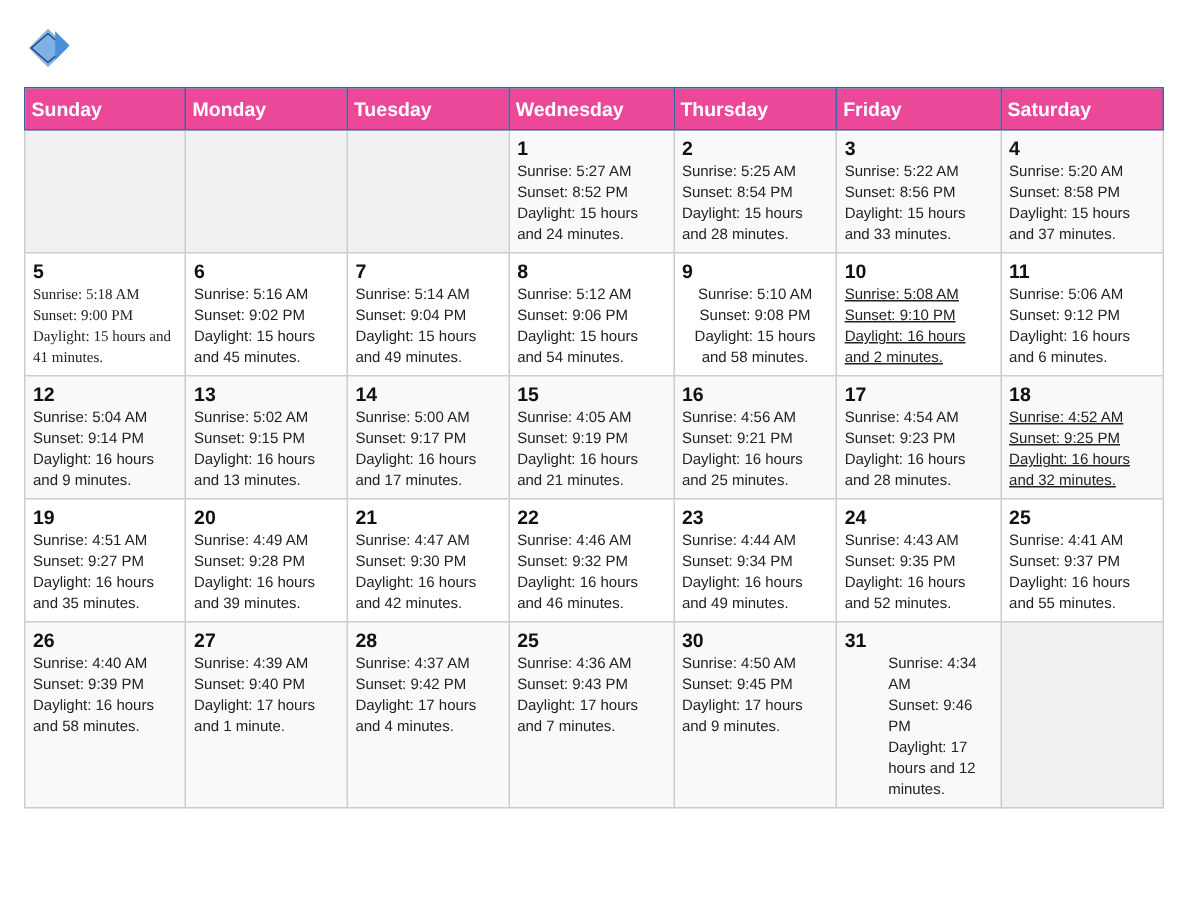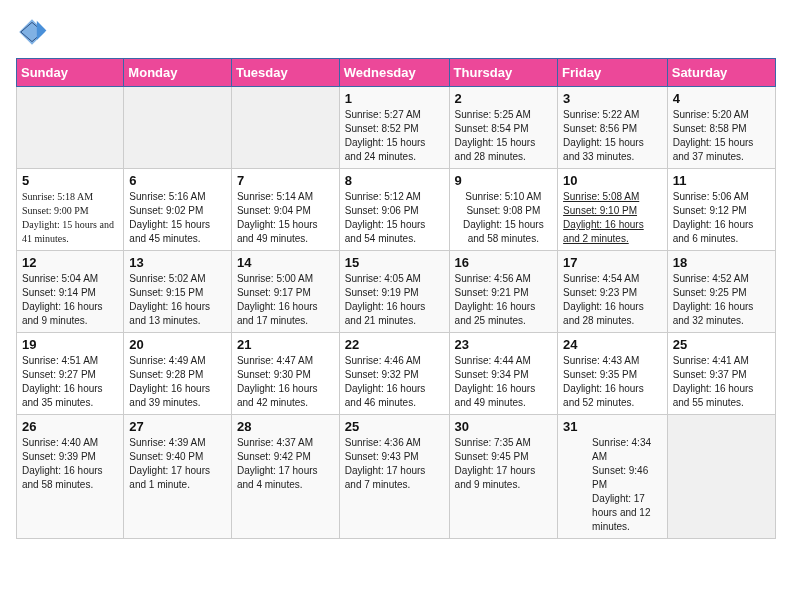--- a/index.html
+++ b/index.html
@@ -217,21 +217,21 @@
 Daylight: 16 hours and 25 minutes.</div>
         </td>
         <td>
           <span class="day-number">17</span>
           <div class="day-info" style="white-space: pre-line;">Sunrise: 4:54 AM
 Sunset: 9:23 PM
 Daylight: 16 hours and 28 minutes.</div>
         </td>
         <td>
           <span class="day-number">18</span>
-          <div class="day-info" style="white-space: pre-line;">Sunrise: 4:52 AM
+          <div class="day-info" style="white-space: pre-line; text-decoration: underline;">Sunrise: 4:52 AM
 Sunset: 9:25 PM
 Daylight: 16 hours and 32 minutes.</div>
         </td>
       </tr>
       <tr>
         <td>
           <span class="day-number">19</span>
           <div class="day-info" style="white-space: pre-line;">Sunrise: 4:51 AM
 Sunset: 9:27 PM
 Daylight: 16 hours and 35 minutes.</div>
@@ -293,21 +293,21 @@
 Daylight: 17 hours and 4 minutes.</div>
         </td>
         <td>
           <span class="day-number">25</span>
           <div class="day-info" style="white-space: pre-line;">Sunrise: 4:36 AM
 Sunset: 9:43 PM
 Daylight: 17 hours and 7 minutes.</div>
         </td>
         <td>
           <span class="day-number">30</span>
-          <div class="day-info" style="white-space: pre-line;">Sunrise: 7:35 AM
+          <div class="day-info" style="white-space: pre-line;">Sunrise: 4:50 AM
 Sunset: 9:45 PM
 Daylight: 17 hours and 9 minutes.</div>
         </td>
         <td>
           <span class="day-number">31</span>
           <div class="day-info" style="white-space: pre-line; margin-left: 29px;">Sunrise: 4:34 AM
 Sunset: 9:46 PM
 Daylight: 17 hours and 12 minutes.</div>
         </td>
         <td class="empty-cell"></td>

